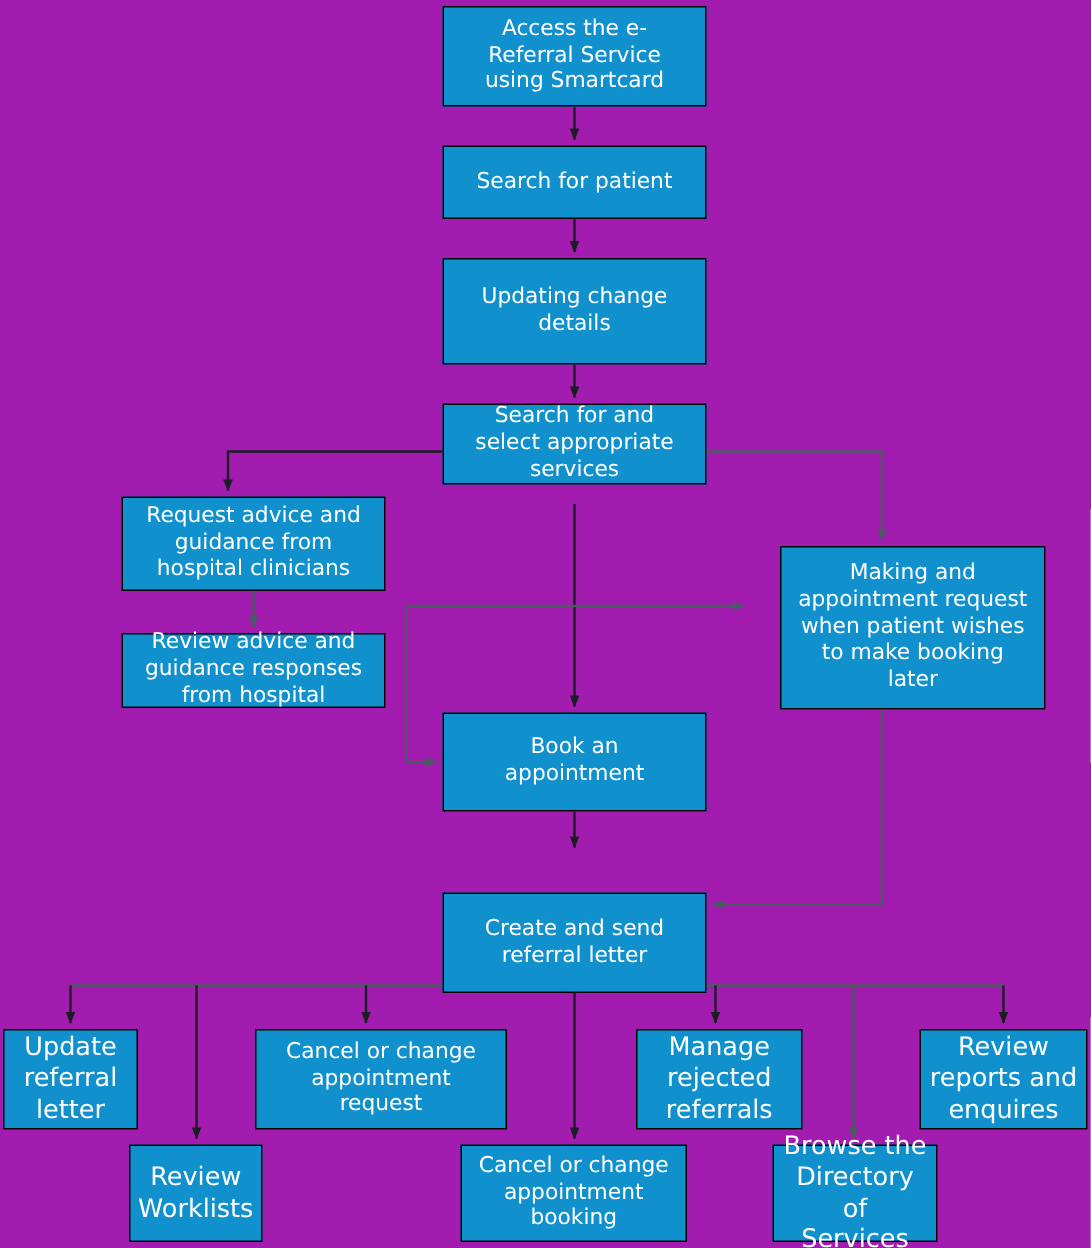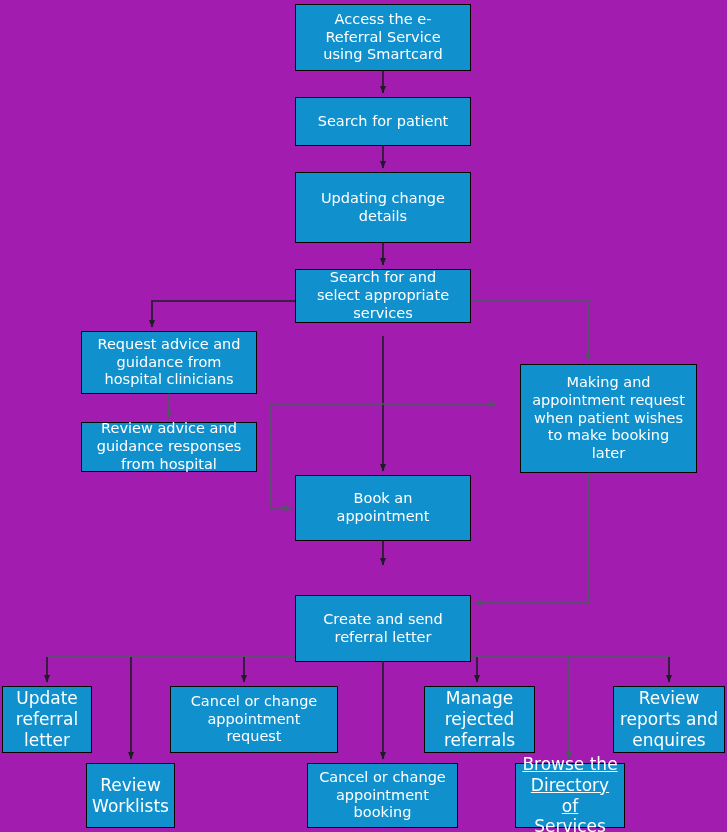--- a/index.html
+++ b/index.html
@@ -135,20 +135,20 @@
 Worklists</div>
       <div class="node" style="left: 170px; top: 686px; width: 168px; height: 67px; background: rgb(16, 145, 206); border-color: rgb(0, 0, 0); color: rgb(255, 255, 255);">Cancel or change
 appointment
 request</div>
       <div class="node" style="left: 307px; top: 763px; width: 151px; height: 65px; background: rgb(16, 145, 206); border-color: rgb(0, 0, 0); color: rgb(255, 255, 255);">Cancel or change
 appointment
 booking</div>
       <div class="node small" style="left: 424px; top: 686px; width: 111px; height: 67px; background: rgb(16, 145, 206); border-color: rgb(0, 0, 0); color: rgb(255, 255, 255);">Manage
 rejected
 referrals</div>
-      <div class="node small" style="left: 515px; top: 763px; width: 110px; height: 65px; background: rgb(16, 145, 206); border-color: rgb(0, 0, 0); color: rgb(255, 255, 255); text-decoration: underline;">Browse the
+      <div class="node small" style="left: 515px; top: 763px; width: 110px; height: 65px; background: rgb(16, 145, 206); border-color: rgb(0, 0, 0); color: rgb(255, 255, 255);">Browse the
 Directory of
 Services</div>
       <div class="node small" style="left: 613px; top: 686px; width: 112px; height: 67px; background: rgb(16, 145, 206); border-color: rgb(0, 0, 0); color: rgb(255, 255, 255);">Review
 reports and
 enquires</div>
     </div>
 </div>
 
 </body></html>

